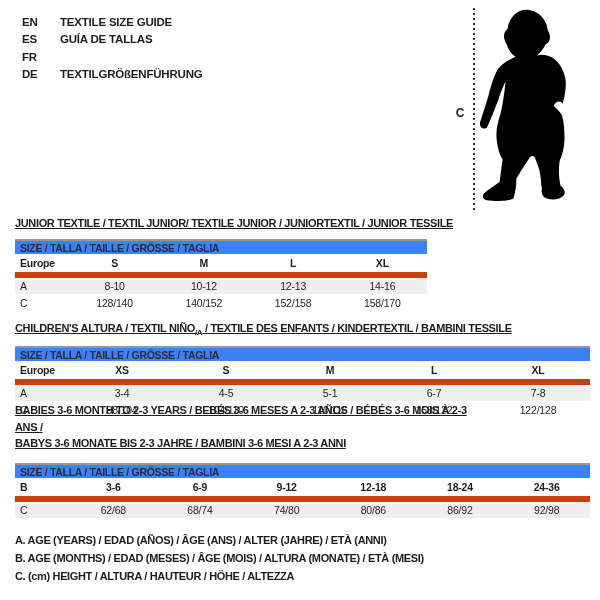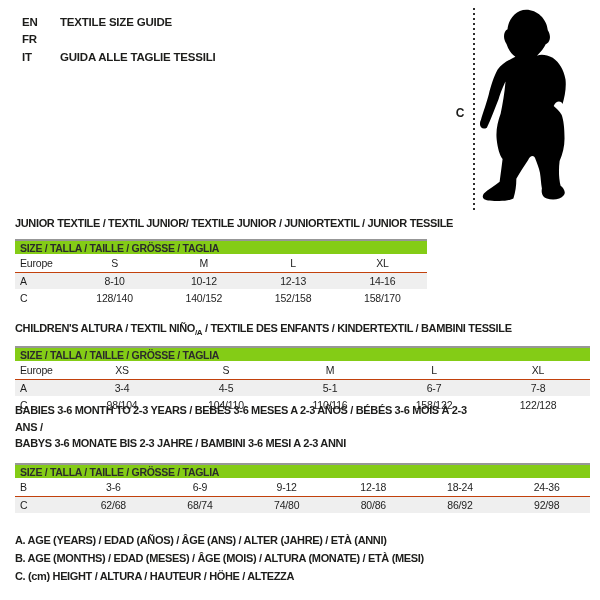--- a/index.html
+++ b/index.html
@@ -14,55 +14,59 @@
   .lang-code{width:38px;flex:0 0 38px;}
   
   .baby-wrap{position:absolute;left:478px;top:2px;width:118px;height:208px;}
   .baby-wrap svg{display:block;width:100%;height:100%;}
   .dotline{position:absolute;left:473px;top:8px;width:2px;height:202px;
     background-image:repeating-linear-gradient(to bottom,#2e2e2e 0px,#2e2e2e 2px,transparent 2px,transparent 5px);}
   .c-label{position:absolute;left:452px;top:106px;width:16px;text-align:center;
     font-weight:bold;font-size:12px;}
   
   .sec-title{position:absolute;left:15px;font-weight:bold;font-size:11px;
-    letter-spacing:-0.35px;line-height:13px;white-space:nowrap;}
+    letter-spacing:-0.35px;line-height:13px;white-space:nowrap;text-decoration:underline;}
   .sec-title .subsc{font-size:8px;vertical-align:sub;}
   .two-line{line-height:16.5px;white-space:normal;width:470px;}
   
   .tbl-wrap{position:absolute;left:15px;}
   table.size-table{border-collapse:collapse;table-layout:fixed;width:100%;
     font-size:10.5px;letter-spacing:-0.2px;color:#1e1e1e;}
-  th.size-head{background:#84cc16;border-top:2px solid #979797;text-align:left;
+  th.size-head{background:#3b82f6;border-top:2px solid #979797;text-align:left;
     padding:0 0 0 5px;height:13px;font-weight:600;color:#2b2b2b;font-size:10.5px;letter-spacing:-0.3px;}
   td{padding:0;}
-  tr.row-first td{height:18px;border-bottom:1px solid #c2410c;}
+  tr.row-first td{height:18px;border-bottom:6px solid #c2410c;font-weight:bold;}
   tr.row-alt td{height:16px;background:#efefef;}
   tr.row-plain td{height:17px;}
   td.row-label{text-align:left;padding-left:5px;}
   td.cell{text-align:center;}
   
   .notes{position:absolute;left:15px;top:531px;font-weight:bold;font-size:11px;
     letter-spacing:-0.35px;line-height:18px;}
 </style>
 </head>
 <body>
 
 <div id="page">
 
   <div class="langs">
     <div class="lang-row">
       <span class="lang-code">EN</span>
       <span class="lang-label">TEXTILE SIZE GUIDE</span>
     </div>
     <div class="lang-row">
+      <span class="lang-code">ES</span>
+      <span class="lang-label">GUÍA DE TALLAS</span>
+    </div>
+    <div class="lang-row">
       <span class="lang-code">FR</span>
     </div>
     <div class="lang-row">
-      <span class="lang-code">IT</span>
-      <span class="lang-label">GUIDA ALLE TAGLIE TESSILI</span>
+      <span class="lang-code">DE</span>
+      <span class="lang-label">TEXTILGRÖßENFÜHRUNG</span>
     </div>
   </div>
 
   <span class="c-label">C</span>
   <div class="dotline"></div>
   <div class="baby-wrap">
     <svg viewBox="0 0 120 210" xmlns="http://www.w3.org/2000/svg" aria-hidden="true">
       <path fill="#000000" d="M49,7 C39,7 31,16 30,27 C26,29 25,36 29,42 C31,48 34,52 38,55
         C30,59 24,62 20,68 C16,75 13,85 11,93 C9,101 5,112 3,119 C0,125 4,130 9,127
         C13,119 17,108 21,98 C23,91 26,84 28,80 C27,92 25,103 23,113 C20,121 18,130 19,139

